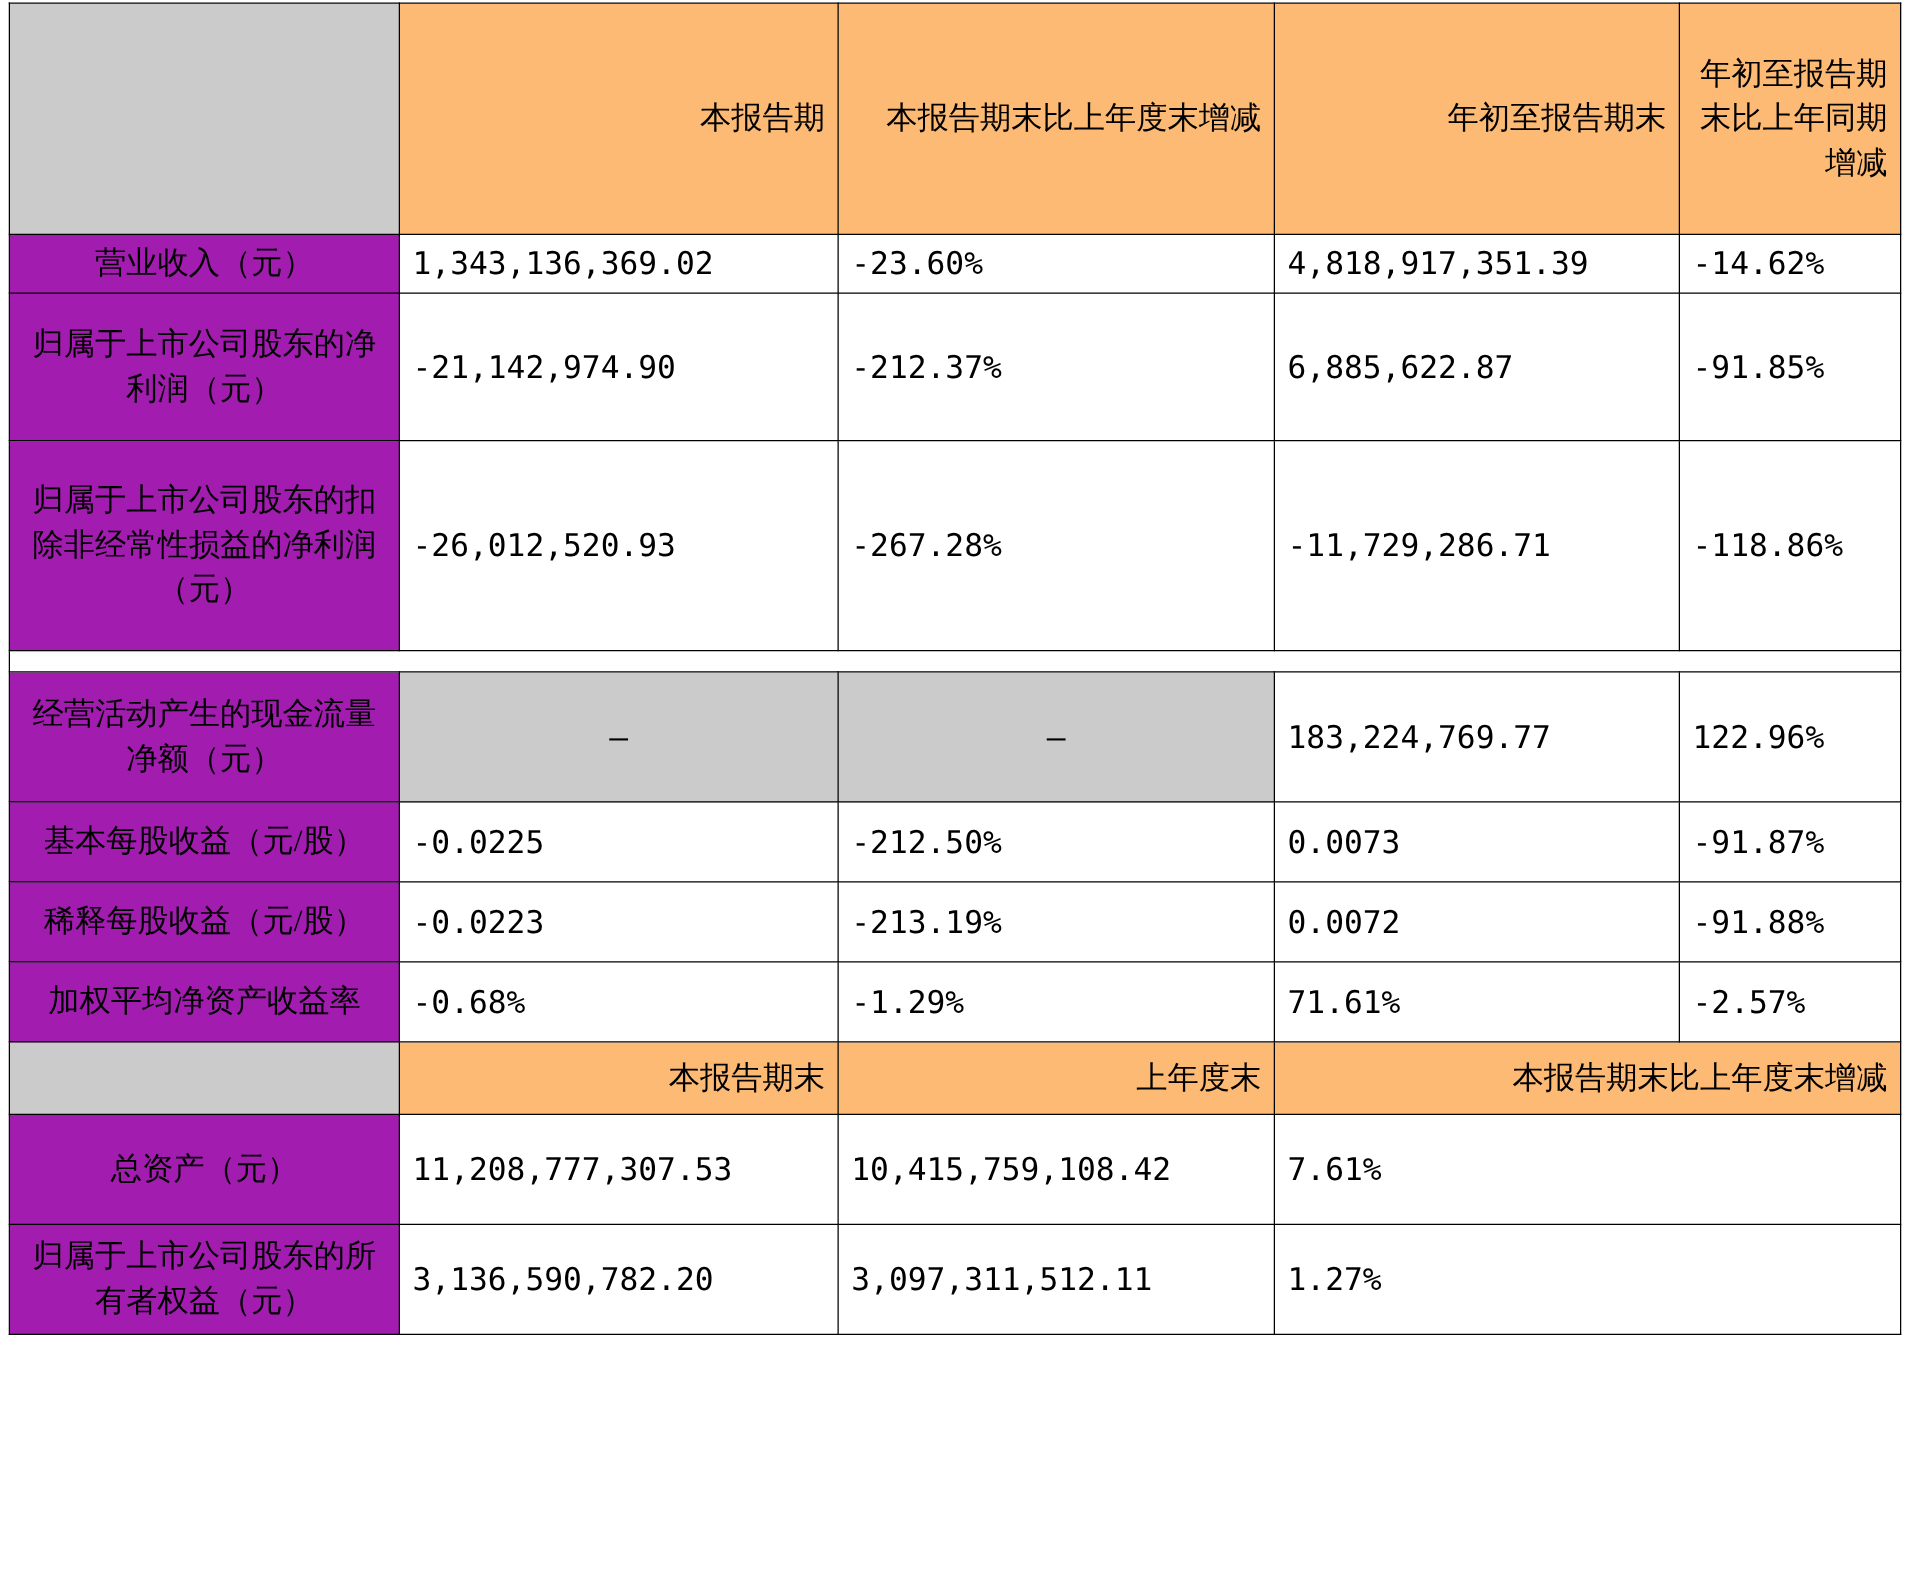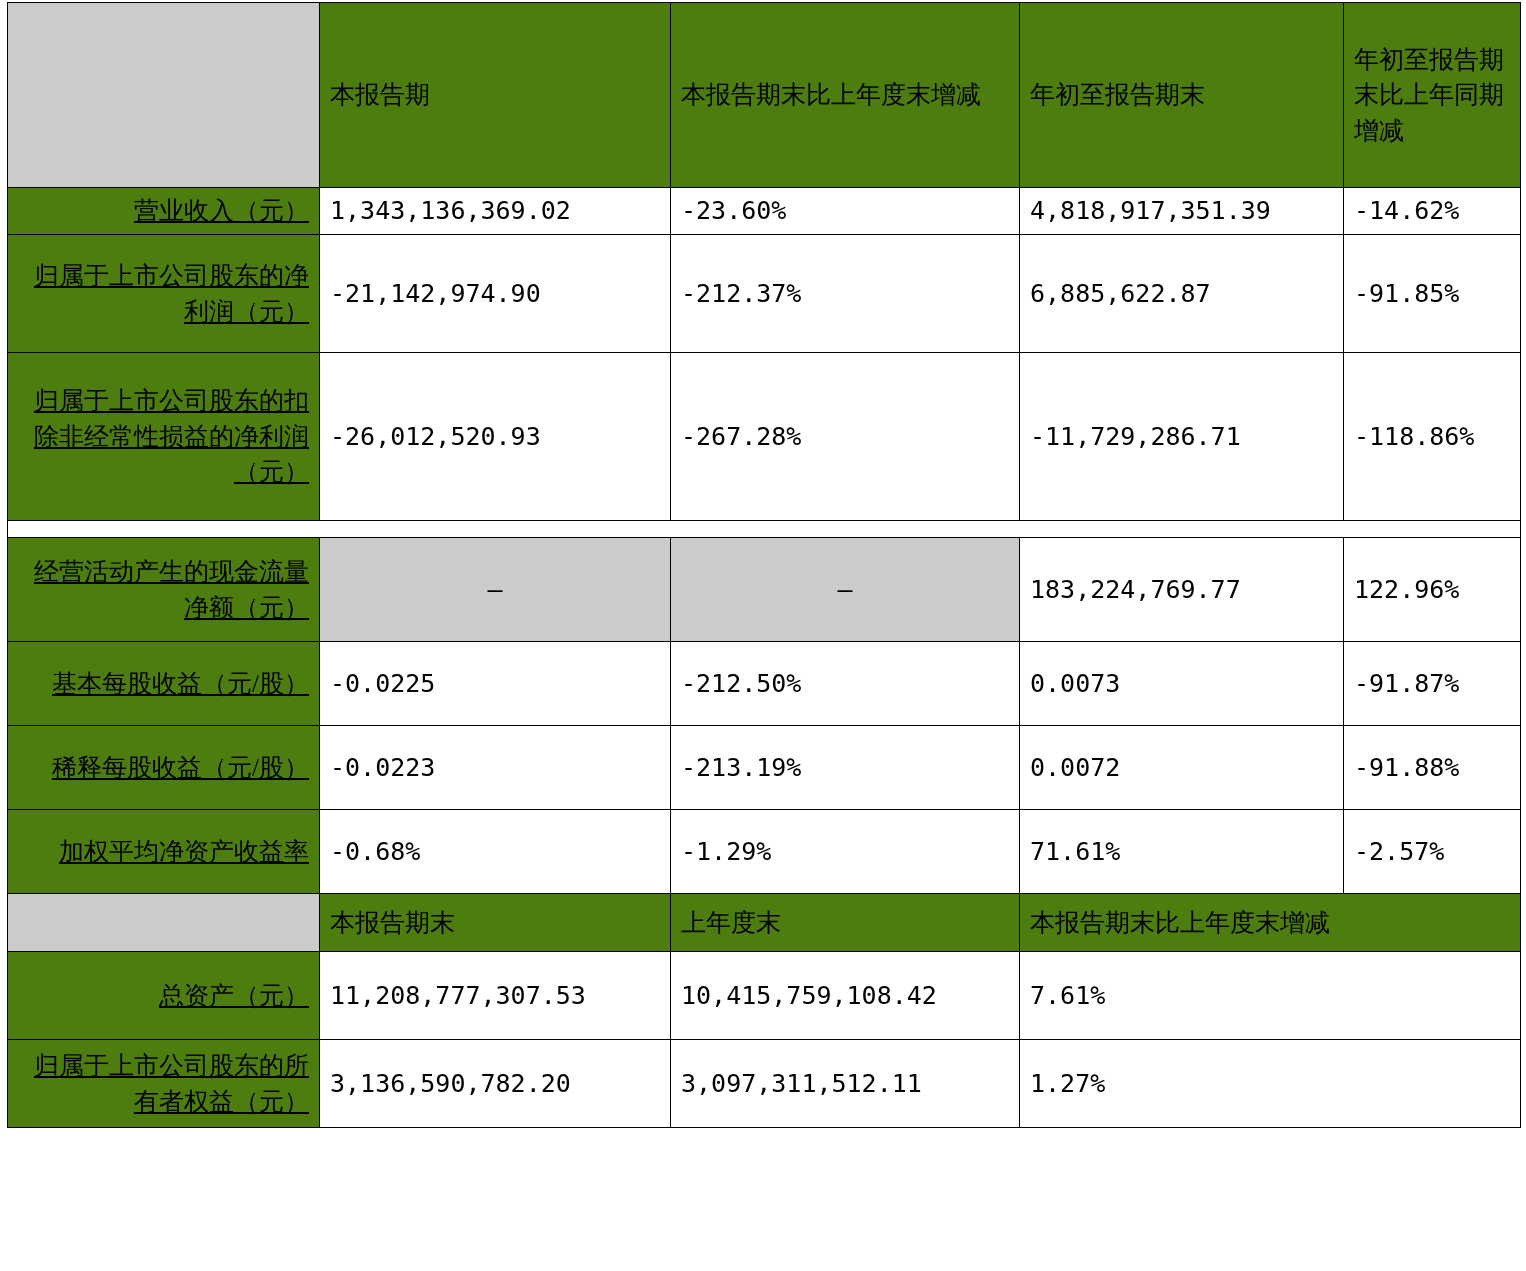--- a/index.html
+++ b/index.html
@@ -39,47 +39,46 @@
     font-size: 25px;
     line-height: 1.42;
     vertical-align: middle;
     word-break: break-all;
   }
   
   td.shade {
     background: #cbcbcb;
   }
   td.hdr {
-    background: #4d7c0f;
-    text-align: left;
+    background: #fdba74;
+    text-align: right;
     font-size: 25px;
   }
   td.label {
-    background: #4d7c0f;
-    text-align: right;
-    text-decoration: underline;
+    background: #a21caf;
+    text-align: center;
   }
   td.num {
     text-align: left;
     font-family: "DejaVu Sans Mono", "Liberation Mono", monospace;
     font-size: 23px;
     letter-spacing: 0px;
   }
   td.dash {
     background: #cbcbcb;
     text-align: center;
     font-family: "DejaVu Sans Mono", "Liberation Mono", monospace;
     font-size: 23px;
   }
   .r-head { height: 185px; }
   .r1 { height: 47px; }
   .r2 { height: 118px; }
   .r3 { height: 168px; }
   .r4 { height: 104px; }
-  .r5 { height: 84px; }
+  .r5 { height: 64px; }
   .r6 { height: 58px; padding-left: 44px; }
   .r8 { height: 88px; }
   .spacer td {
     border: none;
     height: 8px;
     padding: 0;
     background: #ffffff;
   }
 </style>
 </head>

